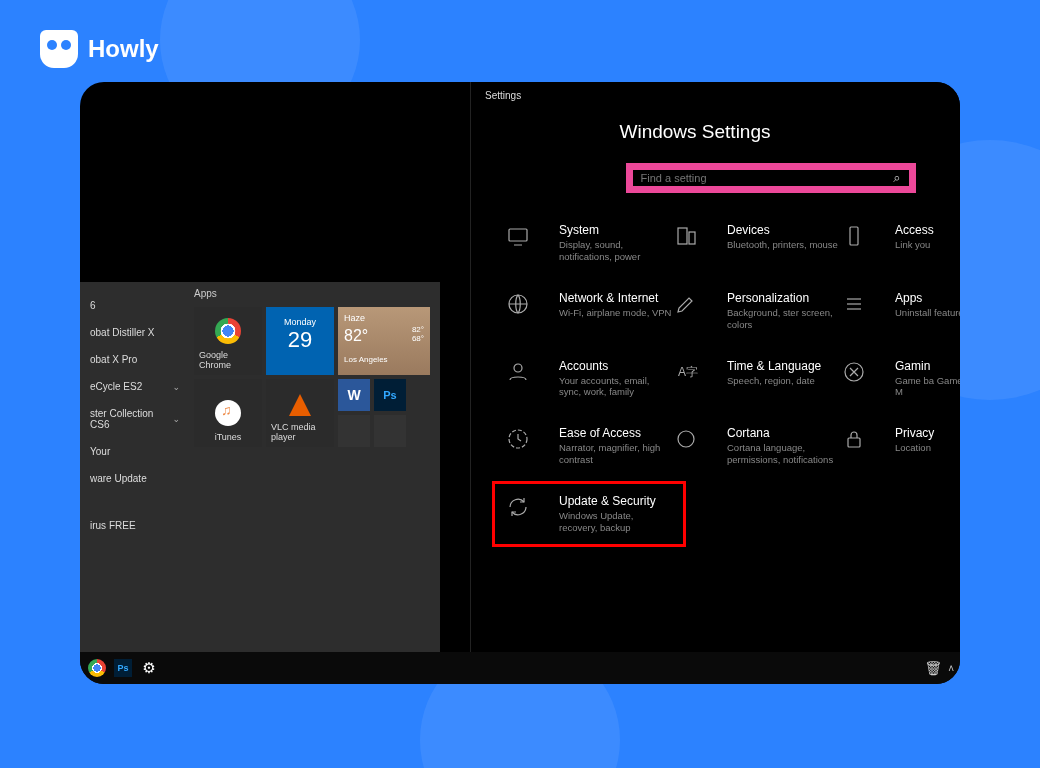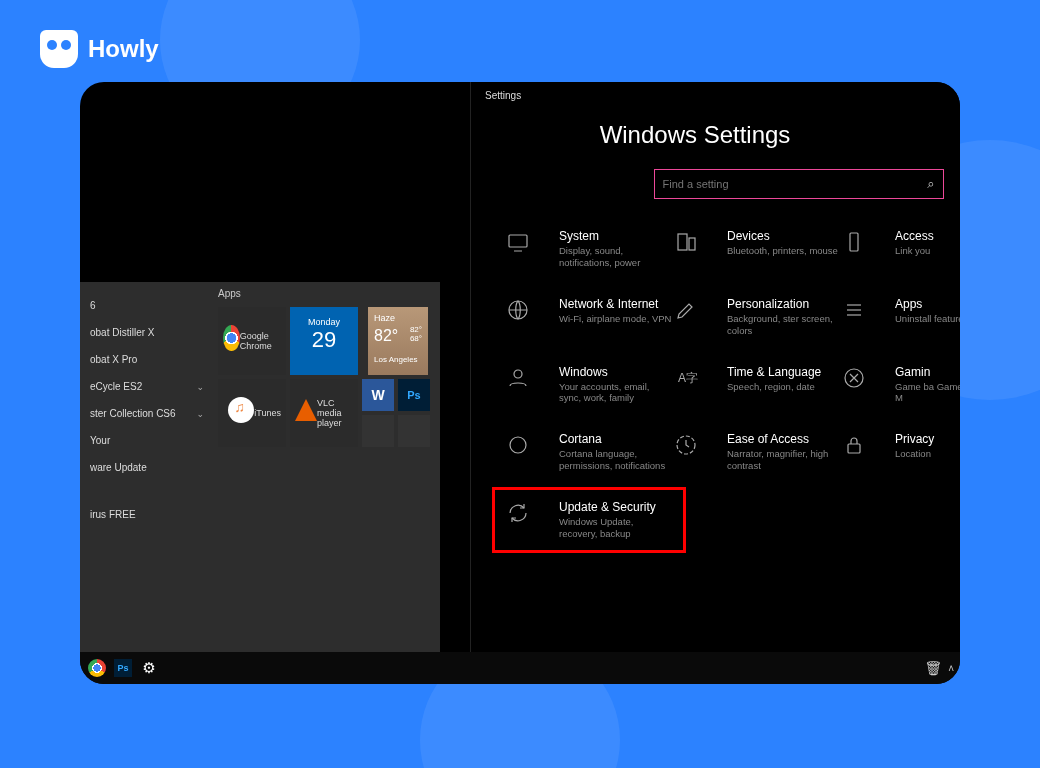--- a/index.html
+++ b/index.html
@@ -79,67 +79,67 @@
   .start-list .chev { color: #aaa; font-size: 9px; }
 
   .tiles-area {
     flex: 1;
     padding: 6px 10px;
   }
   .apps-label { font-size: 10px; color: #ccc; margin-bottom: 8px; }
   .tiles-row { display: flex; gap: 4px; margin-bottom: 4px; }
   .tile {
     background: #2b2b2b;
-    display: flex; 
+    display: flex; flex-direction: column;
     align-items: center; justify-content: flex-end;
     padding: 5px;
     color: #ddd;
     font-size: 9px;
     position: relative;
   }
   .tile-med { width: 68px; height: 68px; }
   .tile-small { width: 32px; height: 32px; padding: 0; }
   .tile-icon { width: 26px; height: 26px; border-radius: 4px; margin-bottom: 6px; }
   .chrome-ic { background: radial-gradient(circle at 50% 50%, #4285f4 30%, #fff 31% 40%, transparent 41%), conic-gradient(#ea4335 0 120deg,#fbbc05 120deg 240deg,#34a853 240deg 360deg); border-radius:50%;}
   .itunes-ic { background: #fff; border-radius: 50%; position: relative; }
   .itunes-ic::after { content:"♫"; color:#e84; position:absolute; left:6px; top:2px; font-size:14px;}
   .vlc-ic { width:0;height:0;border-left:11px solid transparent;border-right:11px solid transparent;border-bottom:22px solid #e85e00;border-radius:0;margin-bottom:6px;}
 
   .calendar-tile { background:#0063b1; width:68px;height:68px; text-align:center; color:#fff; padding-top:10px;}
   .calendar-tile .day { font-size:9px; }
   .calendar-tile .num { font-size:22px; font-weight:300; }
-  .weather-tile { background:linear-gradient(#b89878,#9a7a5e); width:60px;height:68px;color:#fff;padding:6px;font-size:9px;margin-left:6px;}
+  .weather-tile { background:linear-gradient(#b89878,#9a7a5e); width:92px;height:68px;color:#fff;padding:6px;font-size:9px;}
   .weather-tile .cond { font-size:9px; }
   .weather-tile .temp { font-size:16px; margin-top:4px;}
   .weather-tile .hilo { font-size:8px; text-align:right; float:right; margin-top:-20px;}
   .weather-tile .city { font-size:8px; margin-top:10px; }
 
   .word-tile { background:#2b579a; color:#fff; display:flex;align-items:center;justify-content:center;font-weight:bold;font-size:14px;}
   .ps-tile { background:#001e36; color:#31a8ff; display:flex;align-items:center;justify-content:center;font-weight:bold;font-size:11px;}
   .misc-tile { background:#333; }
 
   
   .settings-window {
     position: absolute;
     left: 390px; top: 0;
     right: 0; bottom: 32px;
     background: #000;
     border-left: 1px solid #222;
     padding: 8px 0 0 14px;
   }
   .settings-caption { font-size: 10px; color: #ddd; margin-bottom: 20px; }
-  .settings-title { text-align: center; font-size: 24px; color: #fff; font-weight: 300; margin-bottom: 20px; width: 420px; }
+  .settings-title { text-align: center; font-size: 19px; color: #fff; font-weight: 300; margin-bottom: 20px; width: 420px; }
   .search-box {
     width: 290px; height: 30px;
     margin: 0 auto 30px;
-    border: 1px solid #ec4899;
+    border: 7px solid #ec4899;
     display: flex; align-items: center;
     padding: 0 8px;
     position: relative;
-    left: 76px;
+    left: 48px;
     gap: 21px;
   }
   .search-box input {
     flex: 1; background: transparent; border: none;
     color: #999; font-size: 11px; outline: none;
   }
   .search-ic { color: #ccc; font-size: 13px; }
 
   .settings-grid {
     display: grid;
@@ -357,21 +357,21 @@
       </div>
 
       <div class="setting-item">
         <div class="si-icon">
             <svg viewBox="0 0 24 24">
               <circle cx="12" cy="8" r="4"></circle>
               <path d="M4 20c0-4 16-4 16 0"></path>
             </svg>
           </div>
         <div class="si-text">
-            <div class="title">Windows</div>
+            <div class="title">Accounts</div>
             <div class="desc">Your accounts, email, sync, work, family</div>
           </div>
       </div>
       <div class="setting-item">
         <div class="si-icon">
             <svg viewBox="0 0 24 24">
               <text x="4" y="16" font-size="12" fill="#aaa" stroke="none">A字</text>
             </svg>
           </div>
         <div class="si-text">
@@ -388,38 +388,38 @@
           </div>
         <div class="si-text">
             <div class="title">Gamin</div>
             <div class="desc">Game ba Game M</div>
           </div>
       </div>
 
       <div class="setting-item">
         <div class="si-icon">
             <svg viewBox="0 0 24 24">
+              <circle cx="12" cy="12" r="9" stroke-dasharray="4 2"></circle>
+              <path d="M12 7v5l3 2"></path>
+            </svg>
+          </div>
+        <div class="si-text">
+            <div class="title">Ease of Access</div>
+            <div class="desc">Narrator, magnifier, high contrast</div>
+          </div>
+      </div>
+      <div class="setting-item">
+        <div class="si-icon">
+            <svg viewBox="0 0 24 24">
               <circle cx="12" cy="12" r="8"></circle>
             </svg>
           </div>
         <div class="si-text">
             <div class="title">Cortana</div>
             <div class="desc">Cortana language, permissions, notifications</div>
-          </div>
-      </div>
-      <div class="setting-item">
-        <div class="si-icon">
-            <svg viewBox="0 0 24 24">
-              <circle cx="12" cy="12" r="9" stroke-dasharray="4 2"></circle>
-              <path d="M12 7v5l3 2"></path>
-            </svg>
-          </div>
-        <div class="si-text">
-            <div class="title">Ease of Access</div>
-            <div class="desc">Narrator, magnifier, high contrast</div>
           </div>
       </div>
       <div class="setting-item">
         <div class="si-icon">
             <svg viewBox="0 0 24 24">
               <rect x="6" y="11" width="12" height="9" rx="1"></rect>
               <path d="M9 11V8a3 3 0 016 0v3"></path>
             </svg>
           </div>
         <div class="si-text">

